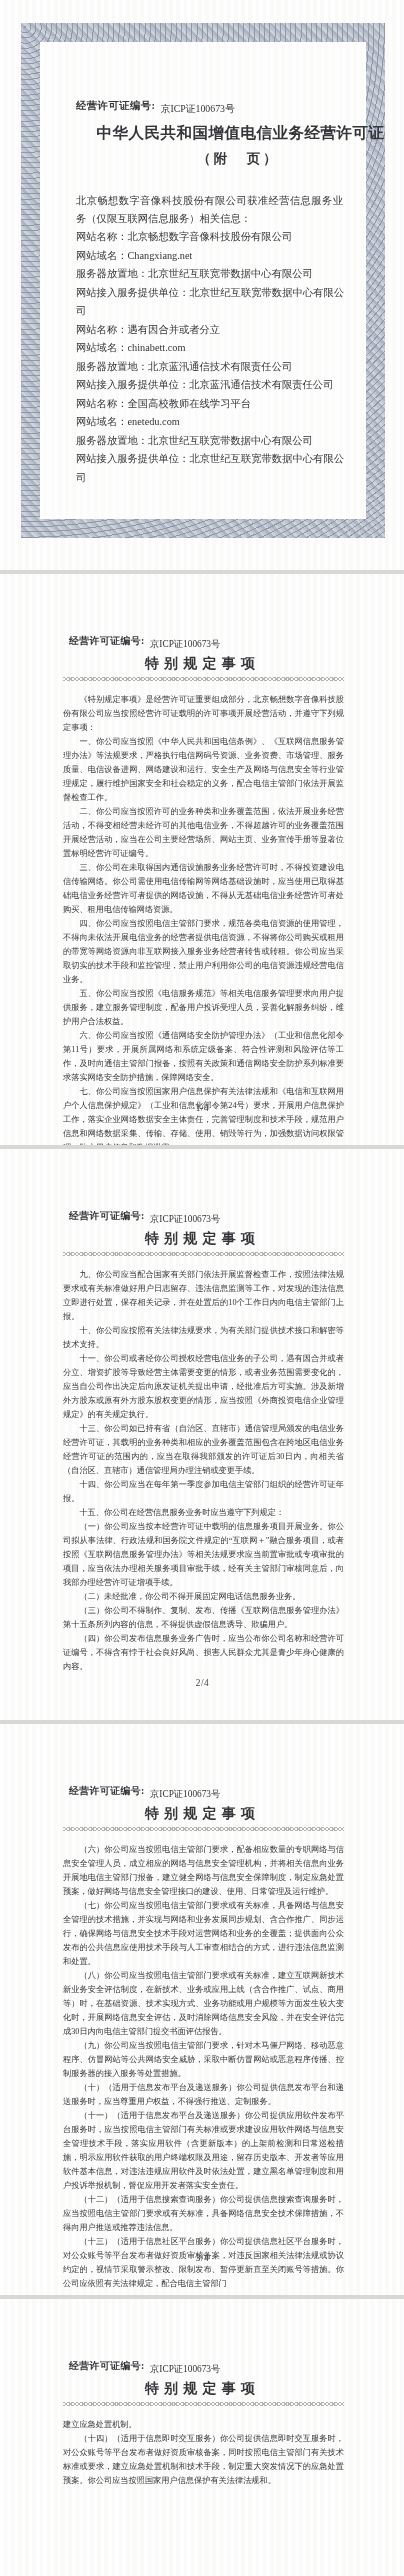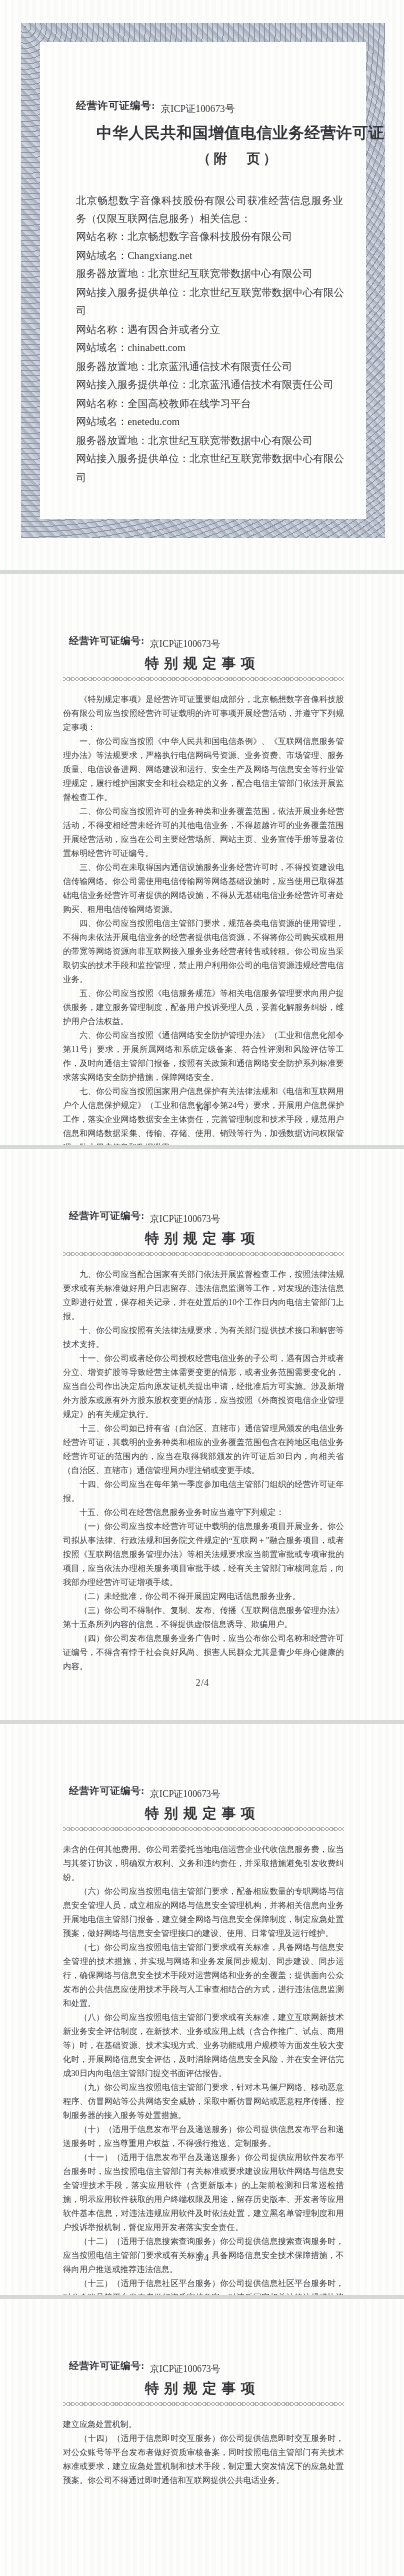--- a/index.html
+++ b/index.html
@@ -168,25 +168,24 @@
       </section>
 
       <section class="spec-page">
         <div class="lic-row spec-lic">
           <span class="lic-label">经营许可证编号:</span><span class="lic-value">京ICP证100673号</span>
         </div>
         <h2 class="spec-title">特别规定事项</h2>
         <div class="zigzag"></div>
         <div class="spec-body">
 
-            <p class="para cont">未含的任何其他费用。你公司若委托当地电信运营企业代收信息服务费，应当与其签订协议，明确双方权利、义务和违约责任，并采取措施避免引发收费纠纷。</p>
 
             <p class="para">（六）你公司应当按照电信主管部门要求，配备相应数量的专职网络与信息安全管理人员，成立相应的网络与信息安全管理机构，并将相关信息向业务开展地电信主管部门报备，建立健全网络与信息安全保障制度，制定应急处置预案，做好网络与信息安全管理接口的建设、使用、日常管理及运行维护。</p>
 
-            <p class="para">（七）你公司应当按照电信主管部门要求或有关标准，具备网络与信息安全管理的技术措施，并实现与网络和业务发展同步规划、同步建设、同步运行，确保网络与信息安全技术手段对运营网络和业务的全覆盖；提供面向公众发布的公共信息应使用技术手段与人工审查相结合的方式，进行违法信息监测和处置。</p>
+            <p class="para">（七）你公司应当按照电信主管部门要求或有关标准，具备网络与信息安全管理的技术措施，并实现与网络和业务发展同步规划、含合作推广、同步运行，确保网络与信息安全技术手段对运营网络和业务的全覆盖；提供面向公众发布的公共信息应使用技术手段与人工审查相结合的方式，进行违法信息监测和处置。</p>
 
             <p class="para">（八）你公司应当按照电信主管部门要求或有关标准，建立互联网新技术新业务安全评估制度，在新技术、业务或应用上线（含合作推广、试点、商用等）时，在基础资源、技术实现方式、业务功能或用户规模等方面发生较大变化时，开展网络信息安全评估，及时消除网络信息安全风险，并在安全评估完成30日内向电信主管部门提交书面评估报告。</p>
 
             <p class="para">（九）你公司应当按照电信主管部门要求，针对木马僵尸网络、移动恶意程序、仿冒网站等公共网络安全威胁，采取中断仿冒网站或恶意程序传播、控制服务器的接入服务等处置措施。</p>
 
             <p class="para">（十）（适用于信息发布平台及递送服务）你公司提供信息发布平台和递送服务时，应当尊重用户权益，不得强行推送、定制服务。</p>
 
             <p class="para">（十一）（适用于信息发布平台及递送服务）你公司提供应用软件发布平台服务时，应当按照电信主管部门有关标准或要求建设应用软件网络与信息安全管理技术手段，落实应用软件（含更新版本）的上架前检测和日常巡检措施，明示应用软件获取的用户终端权限及用途，留存历史版本、开发者等应用软件基本信息，对违法违规应用软件及时依法处置，建立黑名单管理制度和用户投诉举报机制，督促应用开发者落实安全责任。</p>
 
             <p class="para">（十二）（适用于信息搜索查询服务）你公司提供信息搜索查询服务时，应当按照电信主管部门要求或有关标准，具备网络信息安全技术保障措施，不得向用户推送或推荐违法信息。</p>
@@ -200,21 +199,21 @@
       <section class="spec-page">
         <div class="lic-row spec-lic">
           <span class="lic-label">经营许可证编号:</span><span class="lic-value">京ICP证100673号</span>
         </div>
         <h2 class="spec-title">特别规定事项</h2>
         <div class="zigzag"></div>
         <div class="spec-body">
 
             <p class="para cont">建立应急处置机制。</p>
 
-            <p class="para">（十四）（适用于信息即时交互服务）你公司提供信息即时交互服务时，对公众账号等平台发布者做好资质审核备案，同时按照电信主管部门有关技术标准或要求，建立应急处置机制和技术手段，制定重大突发情况下的应急处置预案。你公司不得通过即时通信和互联网提供公共电话业务。</p>
+            <p class="para">（十四）（适用于信息即时交互服务）你公司提供信息即时交互服务时，对公众账号等平台发布者做好资质审核备案，同时按照电信主管部门有关技术标准或要求，建立应急处置机制和技术手段，制定重大突发情况下的应急处置预案。你公司应当按照国家用户信息保护有关法律法规和。</p>
 
         </div>
 
       </section>
 
   </div>
 
 </div>
 
 

